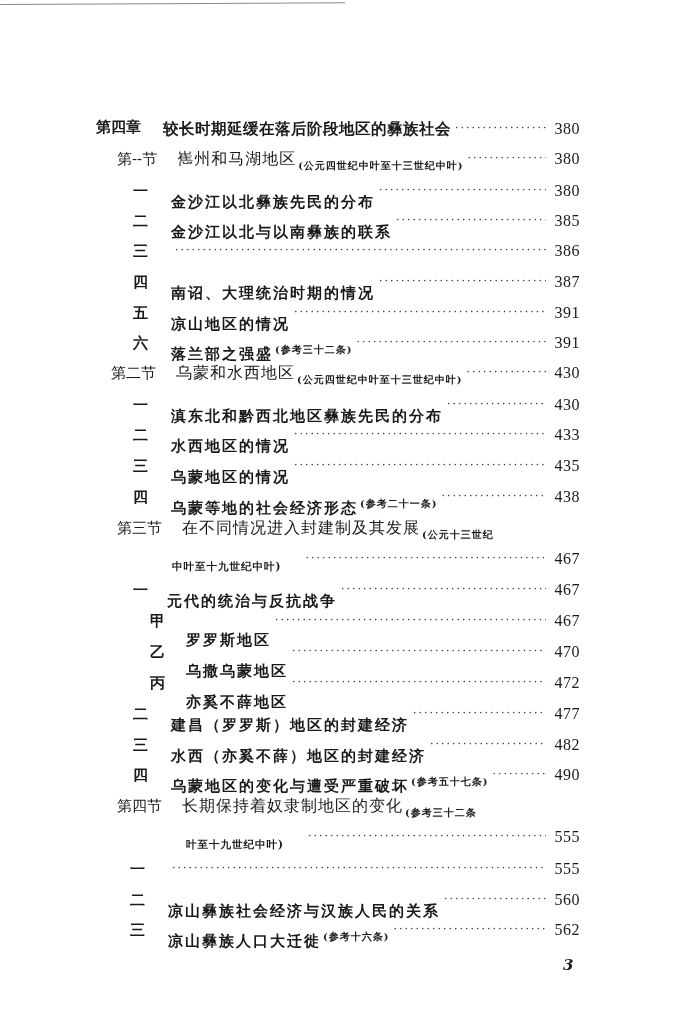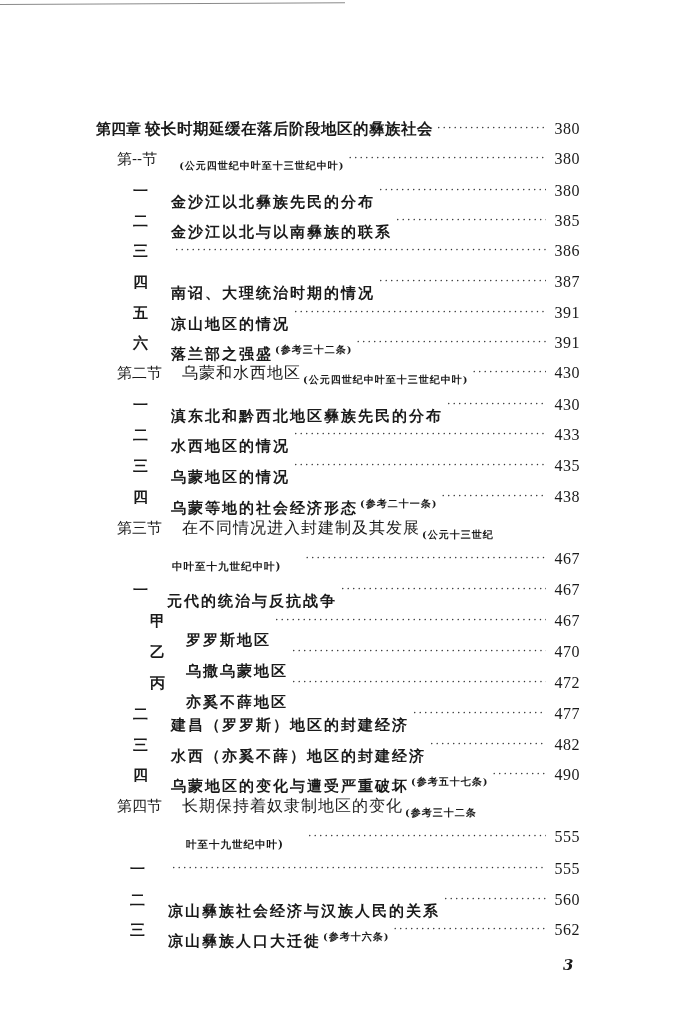--- a/index.html
+++ b/index.html
@@ -72,21 +72,21 @@
     .row .page {
       display: inline-block;
       font-family: "Liberation Serif", "DejaVu Serif", serif;
       font-size: 16px;
       letter-spacing: 0.5px;
       min-width: 28px;
       text-align: right;
     }
     .chapter .label, .chapter .title { font-family: "DejaVu Sans", "Liberation Sans", sans-serif; font-weight: bold; }
     .chapter .title { letter-spacing: 0.5px; font-size: 15.5px; }
-    .chapter .label { margin-right: 4px; font-size: 15px; }
+    .chapter .label { margin-right: 22px; font-size: 15px; font-family: Liberation Mono, monospace; }
     .section .label { font-weight: normal; margin-right: 20px; }
     .section .title { letter-spacing: 1px; font-size: 16px; }
     .item .label { width: 38px; font-weight: bold; }
     .item .title { font-weight: bold; margin-top: 21px; }
     .sub .label { width: 36px; font-weight: bold; }
     .sub .title { font-weight: bold; margin-top: 37px; }
     .cont .note { font-size: 10.5px; }
 
     .page-number {
       position: absolute;
@@ -107,20 +107,21 @@
 
   <div class="row chapter" style="left:96px; top:117px;">
     <span class="label">第四章</span>
     <span class="title">较长时期延缓在落后阶段地区的彝族社会</span>
     <span class="dots"></span>
     <span class="page">380</span>
   </div>
 
   <div class="row section" style="left:117px; top:147px;justify-content:space-between;">
     <span class="label">第--节</span>
+    <span class="title">嶲州和马湖地区</span>
     <span class="note">(公元四世纪中叶至十三世纪中叶)</span>
     <span class="dots"></span>
     <span class="page">380</span>
   </div>
 
   <div class="row item" style="left:133px; top:179px;">
     <span class="label">一</span>
     <span class="title">金沙江以北彝族先民的分布</span>
     <span class="dots"></span>
     <span class="page">380</span>
@@ -154,21 +155,21 @@
   </div>
 
   <div class="row item" style="left:133px; top:331px;">
     <span class="label">六</span>
     <span class="title">落兰部之强盛</span>
     <span class="note">(参考三十二条)</span>
     <span class="dots"></span>
     <span class="page">391</span>
   </div>
 
-  <div class="row section" style="left:117px; top:361px;">
+  <div class="row section" style="left:111px; top:361px;">
     <span class="label">第二节</span>
     <span class="title">乌蒙和水西地区</span>
     <span class="note">(公元四世纪中叶至十三世纪中叶)</span>
     <span class="dots"></span>
     <span class="page">430</span>
   </div>
 
   <div class="row item" style="left:133px; top:393px;">
     <span class="label">一</span>
     <span class="title">滇东北和黔西北地区彝族先民的分布</span>

